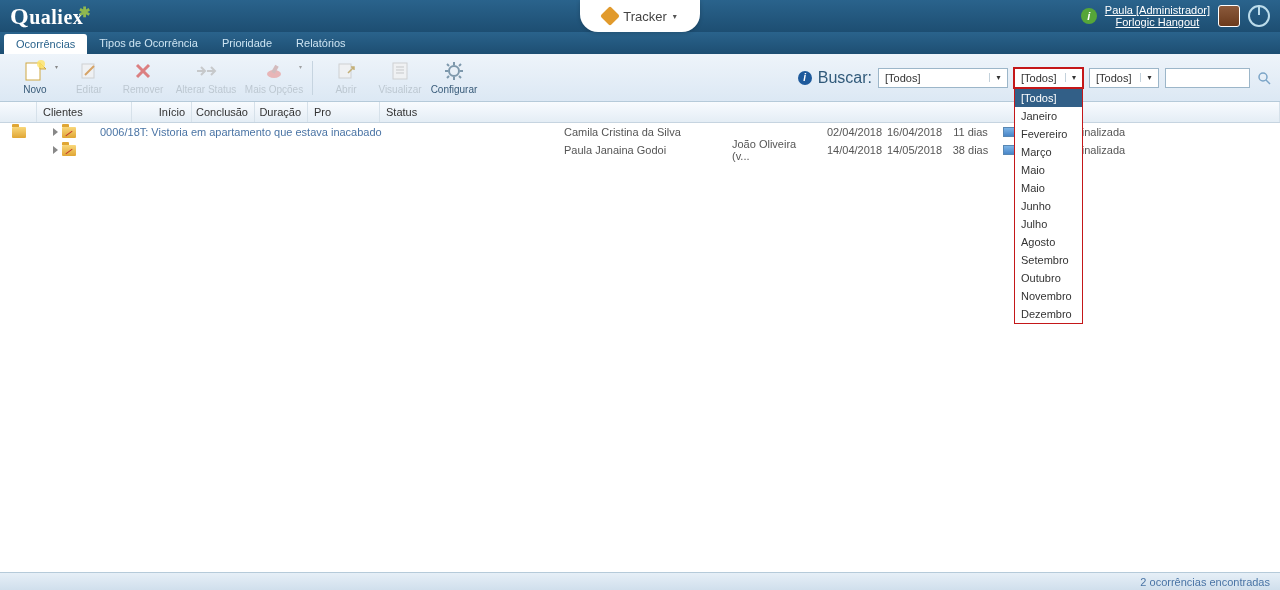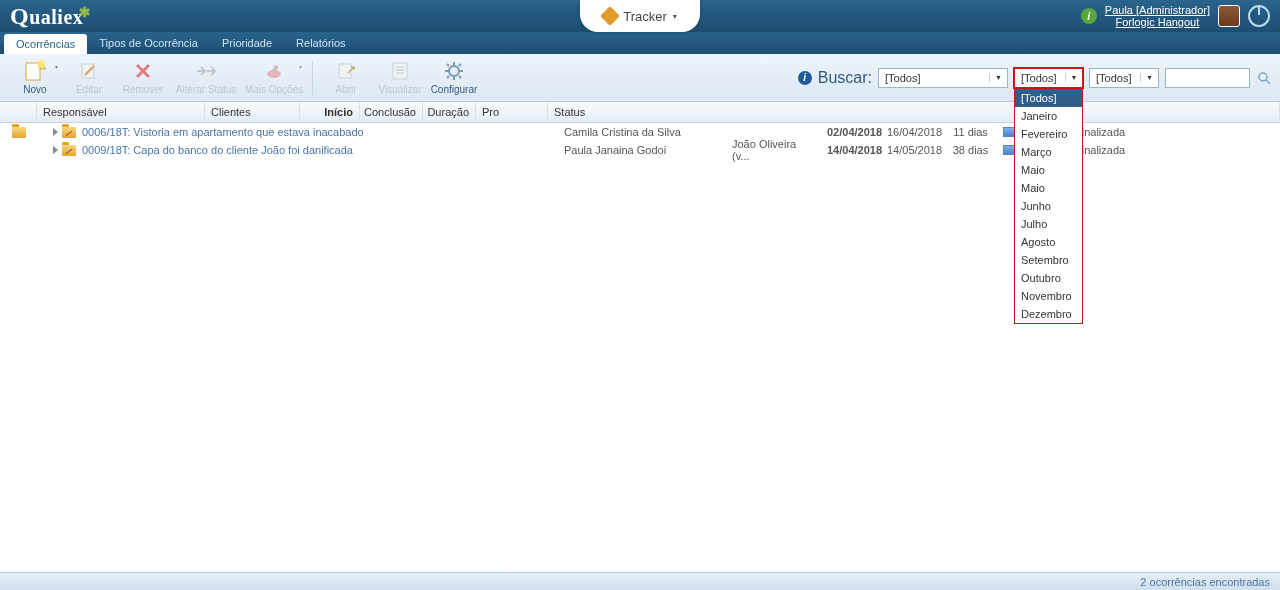--- a/index.html
+++ b/index.html
@@ -35,21 +35,21 @@
   .month-combo-wrap { position:relative; }
   .month-combo-wrap.highlight { outline:2px solid #c41719; outline-offset:-1px; }
   .searchbox { width:85px; height:20px; border:1px solid #9cb6c9; padding:0 4px; font-size:11px;}
   .mag { width:16px; height:16px; display:flex; align-items:center; justify-content:center; color:#7aa4c7; cursor:pointer;}
   .table-head { height:21px; background:linear-gradient(#f8fbfe,#e4edf5); border-bottom:1px solid #c6d4e0; display:flex; align-items:center; font-size:11px; color:#333; }
   .th { padding:0 6px; border-right:1px solid #d6e1ea; height:100%; display:flex; align-items:center; }
   .col-icon { width:37px; }
   .col-nome { width:521px; }
   .col-resp { width:168px; }
   .col-cli  { width:95px; }
-  .col-ini  { width:60px; text-align:right; justify-content:flex-end;font-weight:bold;}
+  .col-ini  { width:60px; text-align:right; justify-content:flex-end;}
   .col-conc { width:63px; text-align:right; justify-content:flex-end;}
   .col-dur  { width:53px; text-align:center; justify-content:flex-end;}
   .col-prog { width:72px; }
   .col-stat { flex:1; }
   .row { height:18px; display:flex; align-items:center; font-size:11px; color:#555; }
   .row:nth-child(even){}
   .row .cell { padding:0 6px; }
   .sidecol { width:37px; display:flex; align-items:center; justify-content:center; }
   .folder-icon-yellow{ width:14px; height:11px; background:linear-gradient(#f9d77a,#e0a634); border-radius:1px; position:relative; display:inline-block;}
   .folder-icon-yellow::before{content:''; position:absolute; top:-3px; left:0; width:7px; height:3px; background:#e0a634; border-radius:1px 1px 0 0;}
@@ -215,59 +215,57 @@
         <svg width="14" height="14">
           <circle cx="6" cy="6" r="4" fill="none" stroke="#7aa4c7" stroke-width="1.5"></circle>
           <line x1="9" y1="9" x2="13" y2="13" stroke="#7aa4c7" stroke-width="1.5"></line>
         </svg>
       </div>
   </div>
 </div>
 
 <div class="table-head">
   <div class="th col-icon"></div>
-  <div class="th col-resp">Responsável</div>
   <div class="th col-cli">Clientes</div>
   <div class="th col-ini">Início</div>
   <div class="th col-conc">Conclusão</div>
   <div class="th col-dur">Duração</div>
   <div class="th col-prog">Pro<span style="visibility:hidden">Progresso</span></div>
   <div class="th col-stat">Status</div>
 </div>
 
 <div id="rows-container">
     <div class="row">
       <div class="sidecol">
         <span class="folder-icon-yellow"></span>
       </div>
       <div class="cell col-nome" style="display:flex;align-items:center">
         <span class="tree-tog"></span>
         <span class="folder-icon-yellow" style="position:relative">
           <span class="pencil-over"></span>
         </span>
-        <span style="margin-left:6px;color:#4a74a5">0006/18T: Vistoria em apartamento que estava inacabado</span>
+        <span style="margin-left:24px;color:#4a74a5">0006/18T: Vistoria em apartamento que estava inacabado</span>
       </div>
       <div class="cell col-resp">Camila Cristina da Silva</div>
       <div class="cell col-cli"></div>
       <div class="cell col-ini">02/04/2018</div>
       <div class="cell col-conc">16/04/2018</div>
       <div class="cell col-dur">11 dias</div>
       <div class="cell col-prog">
         <div class="prog-bar"></div>
       </div>
       <div class="cell col-stat">Finalizada</div>
     </div>
     <div class="row">
       <div class="sidecol"></div>
       <div class="cell col-nome" style="display:flex;align-items:center">
         <span class="tree-tog"></span>
         <span class="folder-icon-yellow" style="position:relative">
           <span class="pencil-over"></span>
         </span>
-        <span style="margin-left:6px;color:#4a74a5">0009/18T: Capa do banco do cliente João foi danificada</span>
       </div>
       <div class="cell col-resp">Paula Janaina Godoi</div>
       <div class="cell col-cli">João Oliveira (v...</div>
       <div class="cell col-ini">14/04/2018</div>
       <div class="cell col-conc">14/05/2018</div>
       <div class="cell col-dur">38 dias</div>
       <div class="cell col-prog">
         <div class="prog-bar"></div>
       </div>
       <div class="cell col-stat">Finalizada</div>

